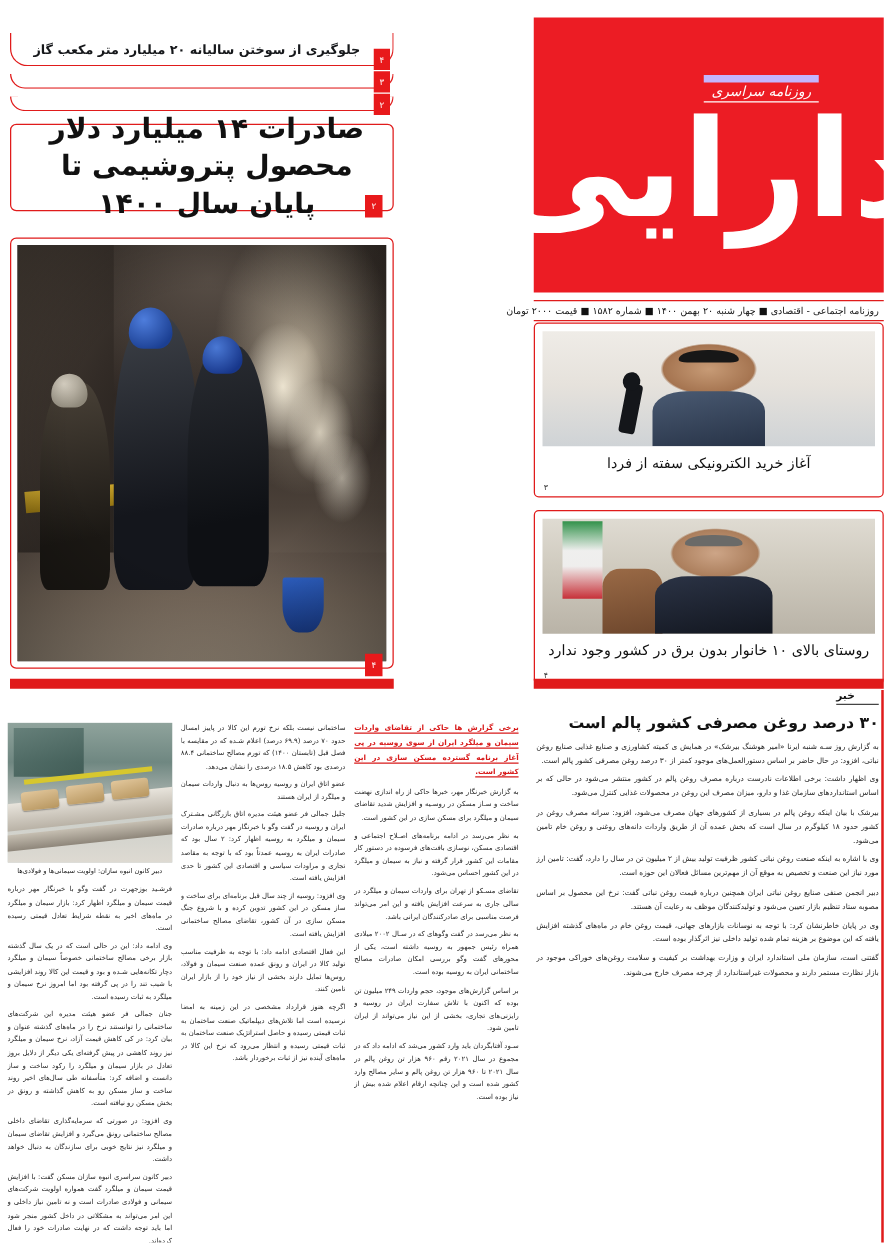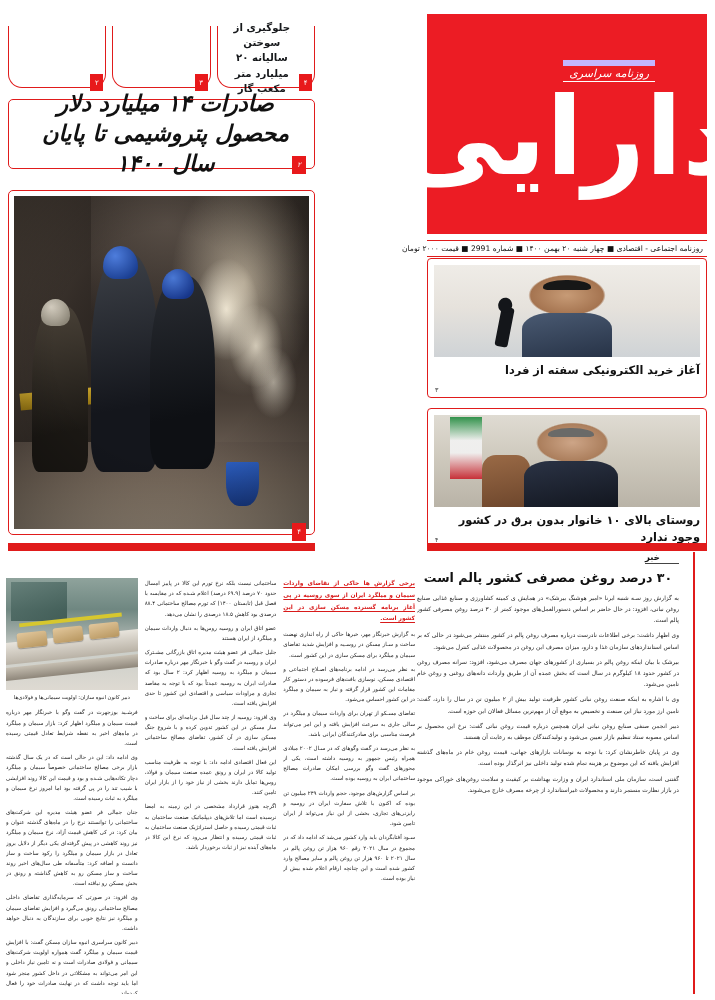--- a/index.html
+++ b/index.html
@@ -17,21 +17,21 @@
     background: #fff;
     padding: 0;
   }
 
   
   .teaser-strip {
     position: absolute;
     top: 26px; right: 400px; left: 8px;
     height: 62px;
     display: flex;
-    flex-direction: row;
+    flex-direction: column;
     gap: 6px;
     direction: rtl;
   }
   .teaser {
     position: relative;
     flex: 1 1 0;
     border: 1.6px solid #e01b1b;
     border-top: none;
     border-radius: 0 0 14px 14px;
     background: #fff;
@@ -109,21 +109,20 @@
   .main-headline {
     position: absolute;
     top: 99px; right: 400px; left: 8px;
     height: 70px;
     border: 1.6px solid #e01b1b;
     border-radius: 5px;
     display: flex;
     align-items: center;
     justify-content: center;
     padding: 2px 4px 2px 12px;
-    font-style: italic;
   }
   .main-headline-text {
     font-size: 22.5px;
     font-weight: bold;
     color: #111;
     line-height: 1.32;
     text-align: center;
     letter-spacing: -0.5px;
   }
   .main-headline-num {
@@ -282,23 +281,24 @@
     background: linear-gradient(170deg, #9a6a46, #6d462c);
     border-radius: 14px 14px 0 0;
   }
   .sp2 .hairline {
     position: absolute; left: 43%; top: 14%; width: 17%; height: 10%;
     background: #6a6a68; border-radius: 48% 48% 14% 14% / 70% 70% 20% 20%;
   }
   .side-title {
     margin-top: 5px;
     font-size: 11.4px;
-    font-weight: bold;
+    font-weight: normal;
     color: #111;
     line-height: 1.5;
+    text-align: center;
     letter-spacing: -0.3px;
   }
   .side-num {
     position: absolute;
     left: 7px; bottom: 3px;
     font-size: 6.4px;
     color: #333;
   }
 
   
@@ -393,42 +393,42 @@
     font-size: 5.3px;
     color: #1c1c1c;
     text-align: center;
     margin: 2px 0 6px 0;
     line-height: 1.6;
   }
 
   
   .news-col {
     position: absolute;
-    top: 552px; right: 20px; width: 280px; bottom: 6px;
+    top: 552px; right: 8px; width: 280px; bottom: 6px;
     border-right: 2.4px solid #e01b1b;
-    padding-right: 14px;
+    padding-right: 2px;
     padding-left: 2px;
     direction: rtl;
   }
   .kicker {
     font-size: 8.5px;
     font-weight: bold;
     color: #111;
     text-align: left;
     border-bottom: 1px solid #444;
     width: 34px;
     margin: 0 0 0 auto;
     padding-bottom: 1px;
   }
   .news-title {
     margin-top: 5px;
     font-size: 12.6px;
     font-weight: bold;
     color: #111;
-    text-align: center;
+    text-align: right;
     line-height: 1.4;
     letter-spacing: -0.3px;
   }
   .news-lede {
     margin-top: 8px;
     color: #d81b1b;
     font-weight: bold;
     text-decoration: underline;
     text-underline-offset: 1.6px;
     font-size: 7.1px;
@@ -461,21 +461,21 @@
     <div class="teaser">
       <div class="teaser-num">۲</div>
     </div>
   </div>
 
   <div class="masthead">
     <div class="masthead-sub">روزنامه سراسری</div>
     <div class="masthead-title">دارایی</div>
   </div>
 
-  <div class="dateline">روزنامه اجتماعی - اقتصادی ■ چهار شنبه ۲۰ بهمن ۱۴۰۰ ■ شماره 2991 ■ قیمت ۲۰۰۰ تومان</div>
+  <div class="dateline">روزنامه اجتماعی - اقتصادی ■ چهار شنبه ۲۰ بهمن ۱۴۰۰ ■ شماره ۱۵۸۲ ■ قیمت ۲۰۰۰ تومان</div>
 
   <div class="main-headline">
     <div class="main-headline-text">صادرات ۱۴ میلیارد دلار محصول پتروشیمی تا پایان سال ۱۴۰۰</div>
     <div class="main-headline-num">۲</div>
   </div>
 
   <div class="lead-photo-frame">
     <div class="lead-photo">
       <div class="lp-bg"></div>
       <div class="lp-wall-l"></div>

